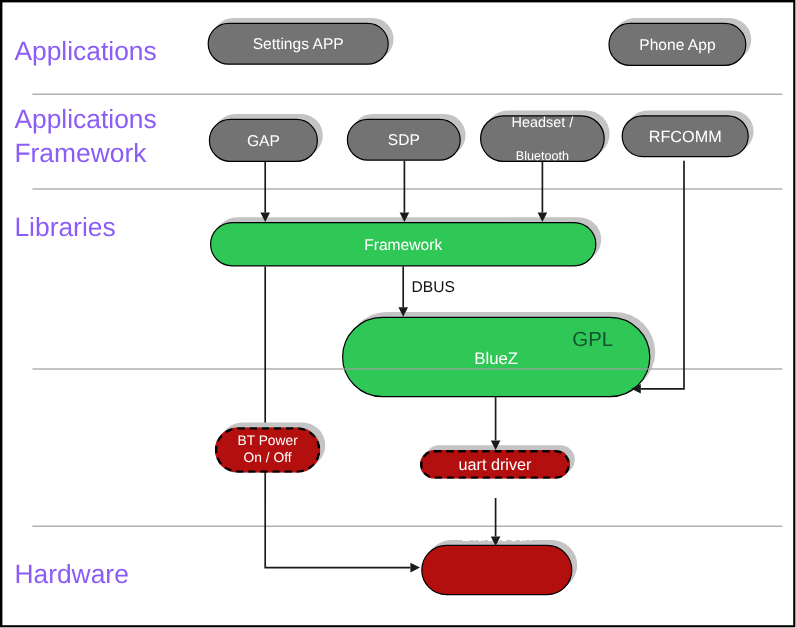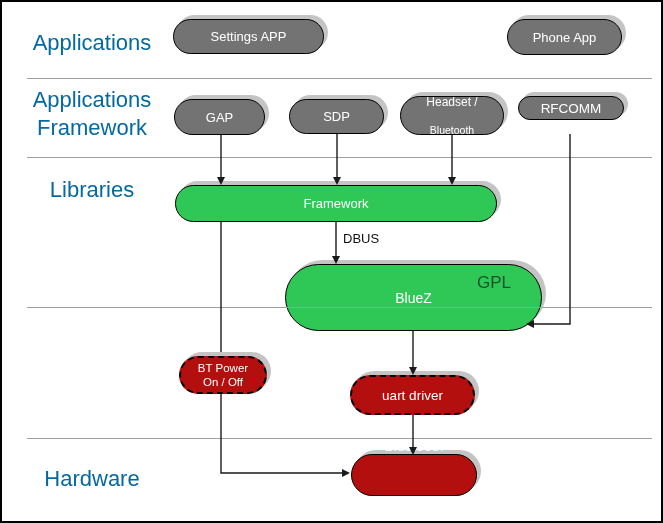--- a/index.html
+++ b/index.html
@@ -2,22 +2,22 @@
 <html><head>
 <meta charset="utf-8">
 <style>
   html,body{margin:0;padding:0;background:#fff;}
   #stage{
     position:relative;width:663px;height:523px;
     border:2px solid #000;box-sizing:border-box;background:#fff;
     font-family:"Liberation Sans",sans-serif;overflow:hidden;
   }
   .layer-label{
-    position:absolute;left:10px;width:160px;text-align:center;
-    color:#0369a1;font-size:22px;line-height:28px;z-index:1;
+    position:absolute;left:10px;width:160px;text-align:left;
+    color:#8b5cf6;font-size:22px;line-height:28px;z-index:1;
   }
   .divider{
     position:absolute;left:25px;width:625px;height:1px;
     background:#9e9e9e;z-index:4;
   }
   .pill{
     position:absolute;border-radius:999px;box-sizing:border-box;
     display:flex;flex-direction:column;align-items:center;justify-content:center;
     color:#fff;text-align:center;z-index:2;
     border:1.5px solid #000;
@@ -29,29 +29,29 @@
   .dashed{border:2px dashed #000;}
   .pill .l1{display:block;}
   .pill .l2{display:block;}
   #node-settings-app{left:171px;top:17px;width:151px;height:35px;font-size:13px;}
   #node-phone-app{left:505px;top:17px;width:115px;height:36px;font-size:13px;}
   #node-gap{left:172px;top:97px;width:91px;height:36px;font-size:13px;}
   #node-sdp{left:287px;top:97px;width:95px;height:35px;font-size:13px;}
   #node-headset{left:398px;top:94px;width:104px;height:39px;gap:15px;}
   #node-headset .l1{font-size:12px;}
   #node-headset .l2{font-size:10.5px;}
-  #node-rfcomm{left:516px;top:94px;width:106px;height:24px;font-size:13.5px;}
+  #node-rfcomm{left:516px;top:94px;width:106px;height:35px;font-size:13.5px;}
   #node-framework{left:173px;top:183px;width:322px;height:37px;font-size:13px;}
   #node-bluez{left:283px;top:262px;width:257px;height:67px;font-size:14px;}
   #node-bluez .badge{
     position:absolute;top:8px;right:30px;color:#14532d;font-size:17px;
   }
   #node-bt-power{left:177px;top:354px;width:88px;height:38px;z-index:8;}
   #node-bt-power .l1,#node-bt-power .l2{font-size:11.5px;line-height:14px;}
-  #node-uart{left:348px;top:373px;width:125px;height:40px;font-size:13.5px;}
+  #node-uart{left:348px;top:373px;width:125px;height:24px;font-size:13.5px;}
   #node-chipset{left:349px;top:452px;width:126px;height:42px;gap:40px;}
   #node-chipset .l1,#node-chipset .l2{font-size:14px;line-height:17px;}
   #edges{position:absolute;left:0;top:0;z-index:5;pointer-events:none;}
   #dbus-label{
     position:absolute;left:341px;top:229px;color:#111;font-size:13px;z-index:5;
   }
 </style>
 </head>
 <body>
 

